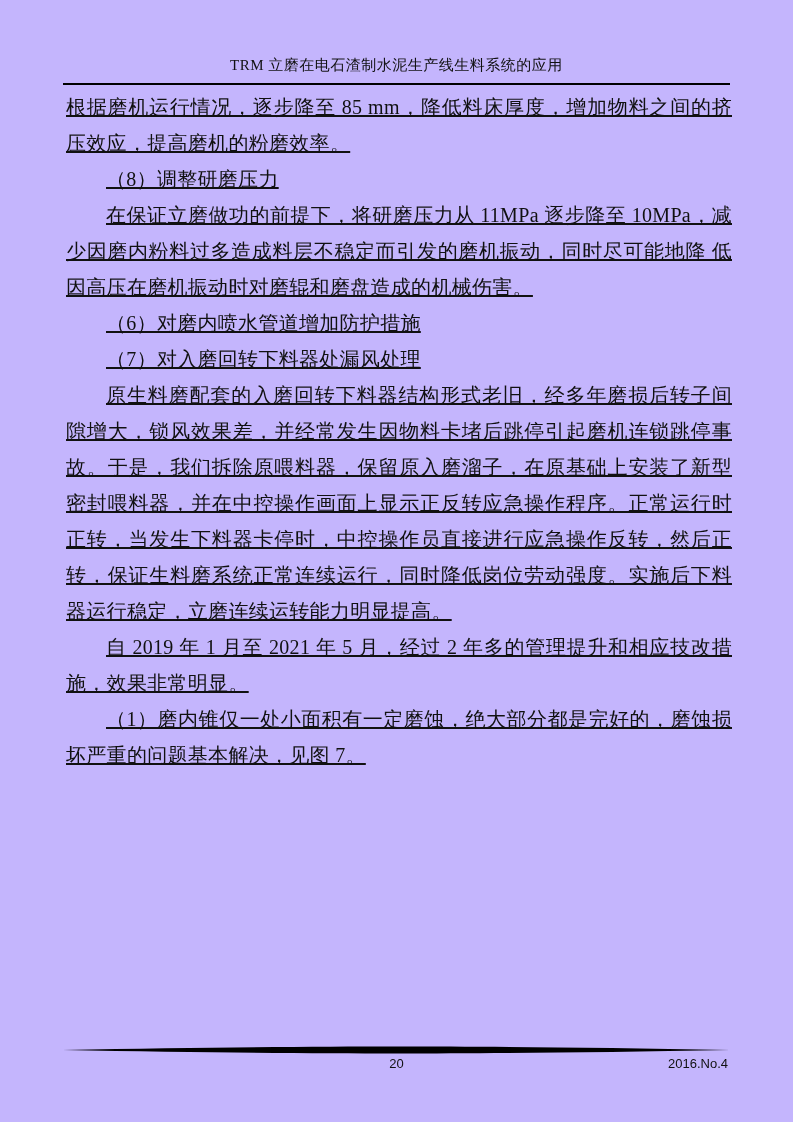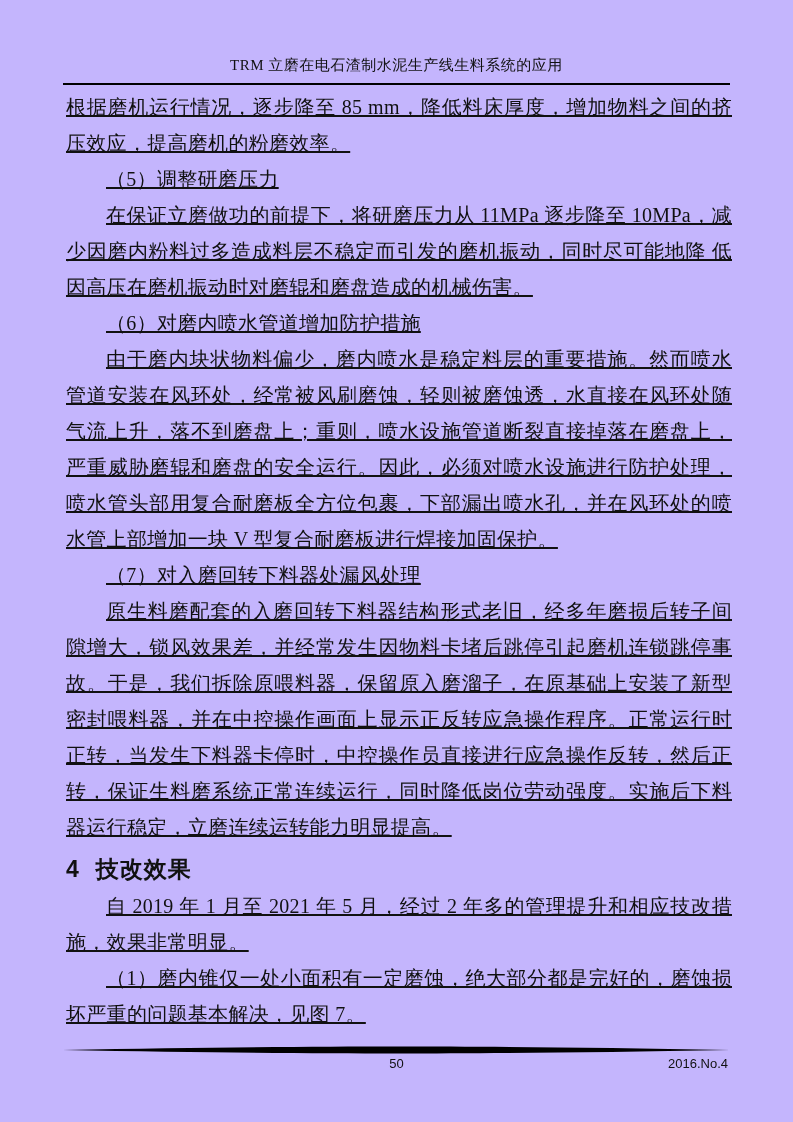--- a/index.html
+++ b/index.html
@@ -77,42 +77,38 @@
 <body>
 
 <div class="page">
 
   <header class="page-header">
     <span>TRM 立磨在电石渣制水泥生产线生料系统的应用</span>
   </header>
 
   <main class="page-body">
     <p>根据磨机运行情况，逐步降至 85 mm，降低料床厚度，增加物料之间的挤压效应，提高磨机的粉磨效率。</p>
-    <p class="indent">（5）调整研磨压力</p>
+    <p class="indent">（8）调整研磨压力</p>
     <p class="indent">在保证立磨做功的前提下，将研磨压力从 11MPa 逐步降至 10MPa，减少因磨内粉料过多造成料层不稳定而引发的磨机振动，同时尽可能地降 低因高压在磨机振动时对磨辊和磨盘造成的机械伤害。</p>
     <p class="indent">（6）对磨内喷水管道增加防护措施</p>
-    <p class="indent">由于磨内块状物料偏少，磨内喷水是稳定料层的重要措施。然而喷水管道安装在风环处，经常被风刷磨蚀，轻则被磨蚀透，水直接在风环处随气流上升，落不到磨盘上；重则，喷水设施管道断裂直接掉落在磨盘上，严重威胁磨辊和磨盘的安全运行。因此，必须对喷水设施进行防护处理，喷水管头部用复合耐磨板全方位包裹，下部漏出喷水孔，并在风环处的喷水管上部增加一块 V 型复合耐磨板进行焊接加固保护。</p>
     <p class="indent">（7）对入磨回转下料器处漏风处理</p>
     <p class="indent">原生料磨配套的入磨回转下料器结构形式老旧，经多年磨损后转子间隙增大，锁风效果差，并经常发生因物料卡堵后跳停引起磨机连锁跳停事故。于是，我们拆除原喂料器，保留原入磨溜子，在原基础上安装了新型密封喂料器，并在中控操作画面上显示正反转应急操作程序。正常运行时正转，当发生下料器卡停时，中控操作员直接进行应急操作反转，然后正转，保证生料磨系统正常连续运行，同时降低岗位劳动强度。实施后下料器运行稳定，立磨连续运转能力明显提高。</p>
 
-    <h2 class="section-heading">
-      <span class="sec-num">4</span><span>技改效果</span>
-    </h2>
 
     <p class="indent">自 2019 年 1 月至 2021 年 5 月，经过 2 年多的管理提升和相应技改措施，效果非常明显。</p>
     <p class="indent">（1）磨内锥仅一处小面积有一定磨蚀，绝大部分都是完好的，磨蚀损坏严重的问题基本解决，见图 7。</p>
   </main>
 
   <footer class="page-footer">
     <svg class="footer-rule" viewBox="0 0 667 8" preserveAspectRatio="none" xmlns="http://www.w3.org/2000/svg">
       <path d="M0 4
                C 140 1.4, 250 0.6, 334 0.6
                C 420 0.6, 530 1.4, 667 4
                C 530 6.6, 420 7.4, 334 7.4
                C 250 7.4, 140 6.6, 0 4 Z" fill="#000000"></path>
     </svg>
     <div class="footer-meta">
-      <span class="footer-page-number">50</span>
+      <span class="footer-page-number">20</span>
       <span class="footer-issue">2016.No.4</span>
     </div>
   </footer>
 
 </div>
 
 </body></html>

